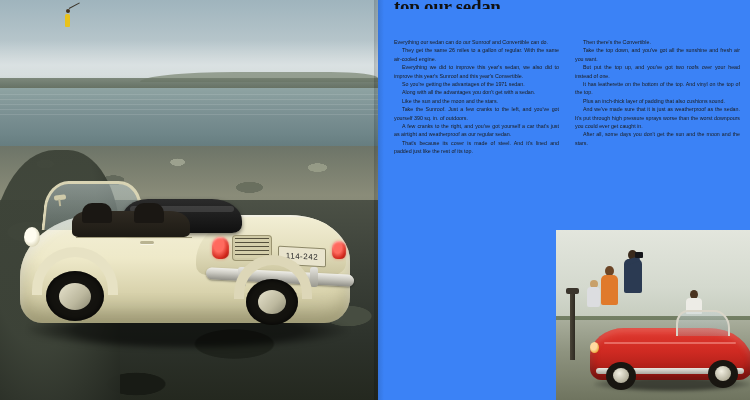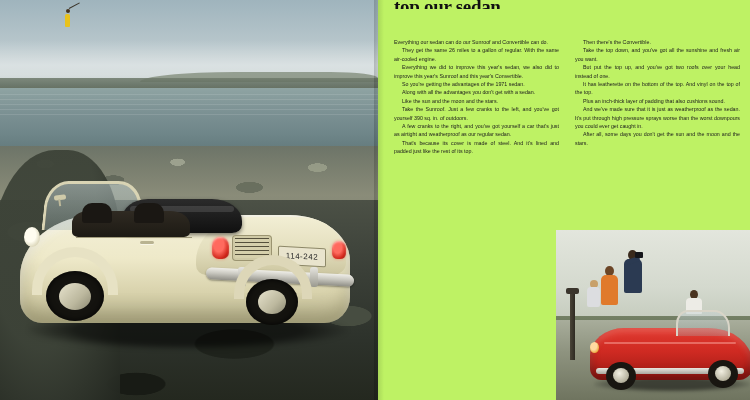--- a/index.html
+++ b/index.html
@@ -378,21 +378,21 @@
     left: 4px; top: 4px;
     width: 2px; height: 7px;
     background: #bdb89a;
   }
 
   
   .page-right {
     position: relative;
     width: 372px;
     height: 400px;
-    background: #bef264;
+    background: #3b82f6;
     overflow: hidden;
   }
 
   .headline {
     position: absolute;
     left: 16px;
     top: -4px;
     width: 344px;
     color: #111111;
     font-family: "Liberation Serif", serif;

